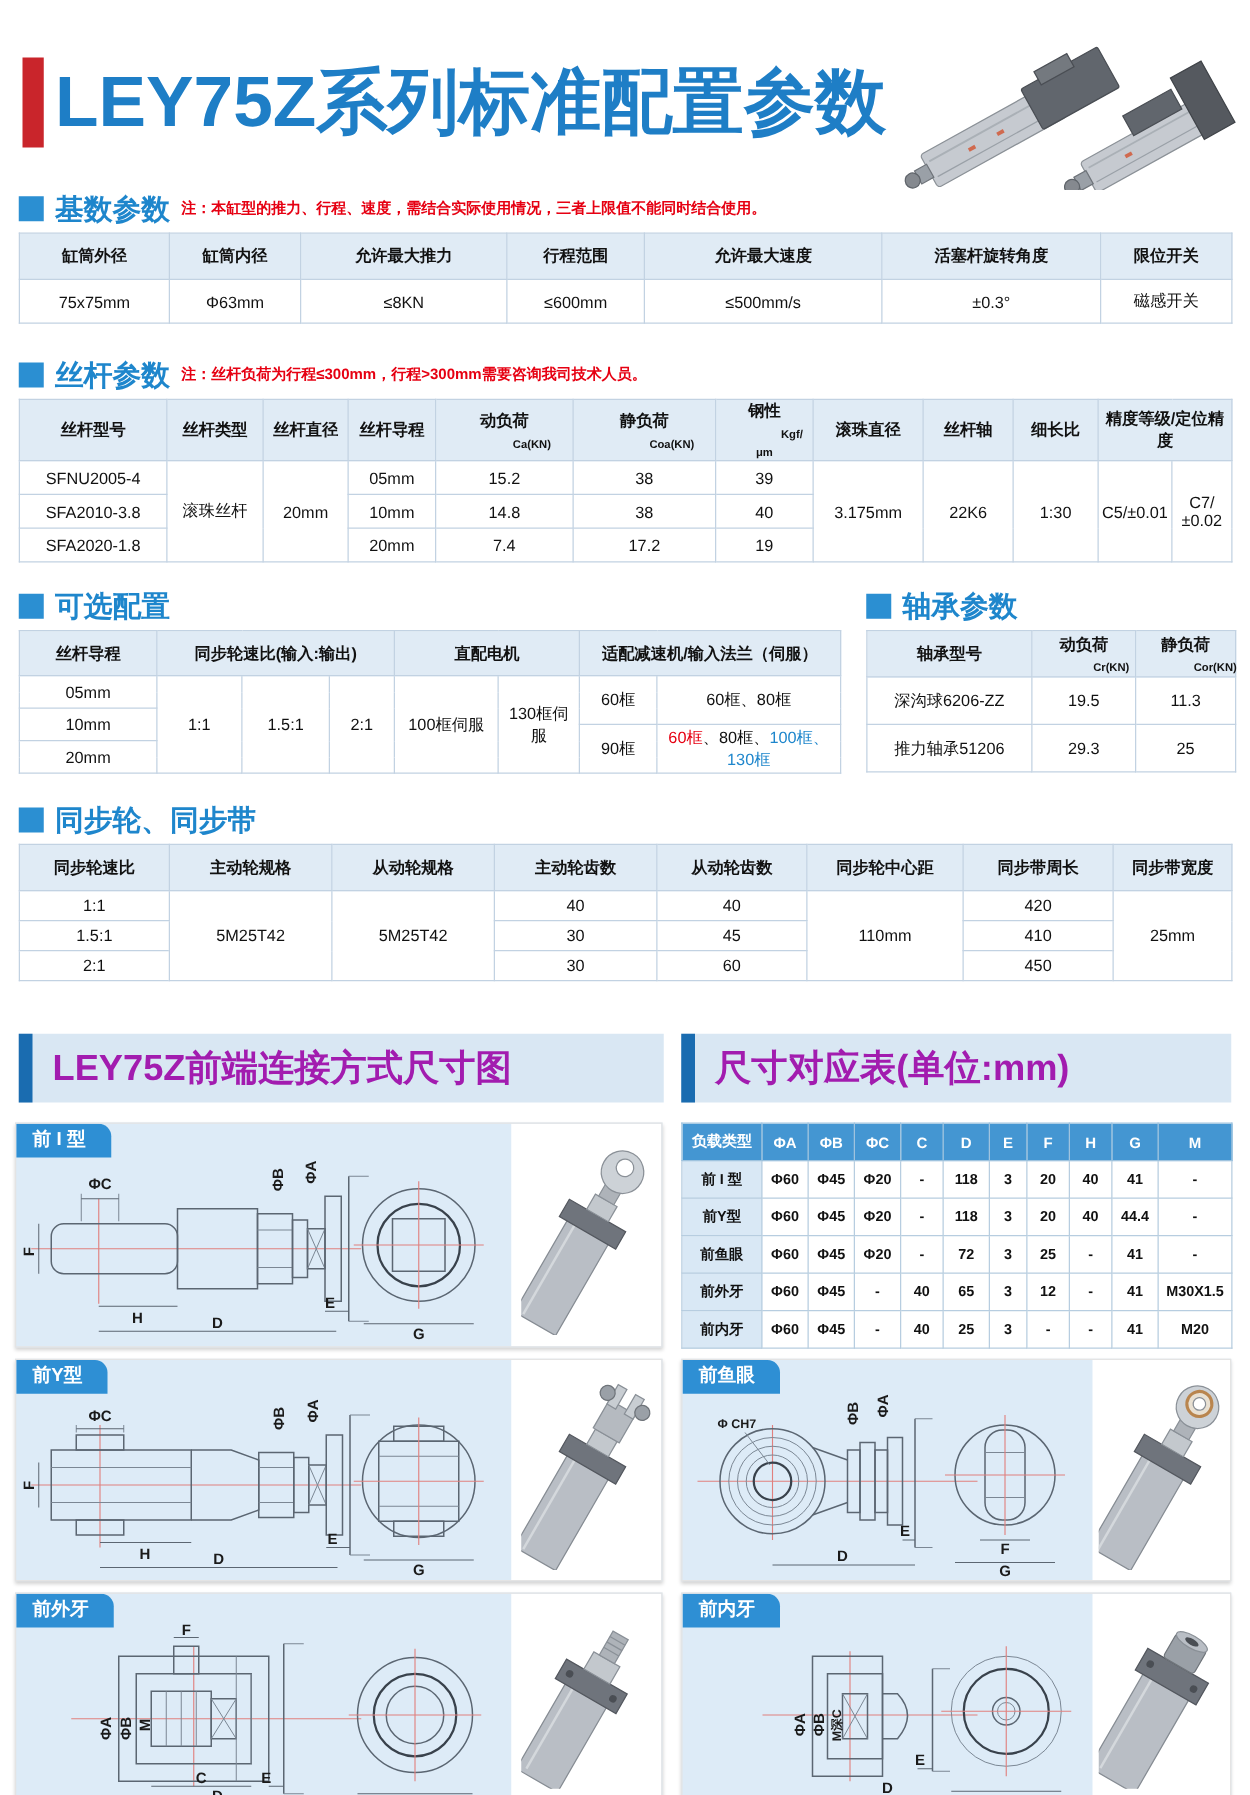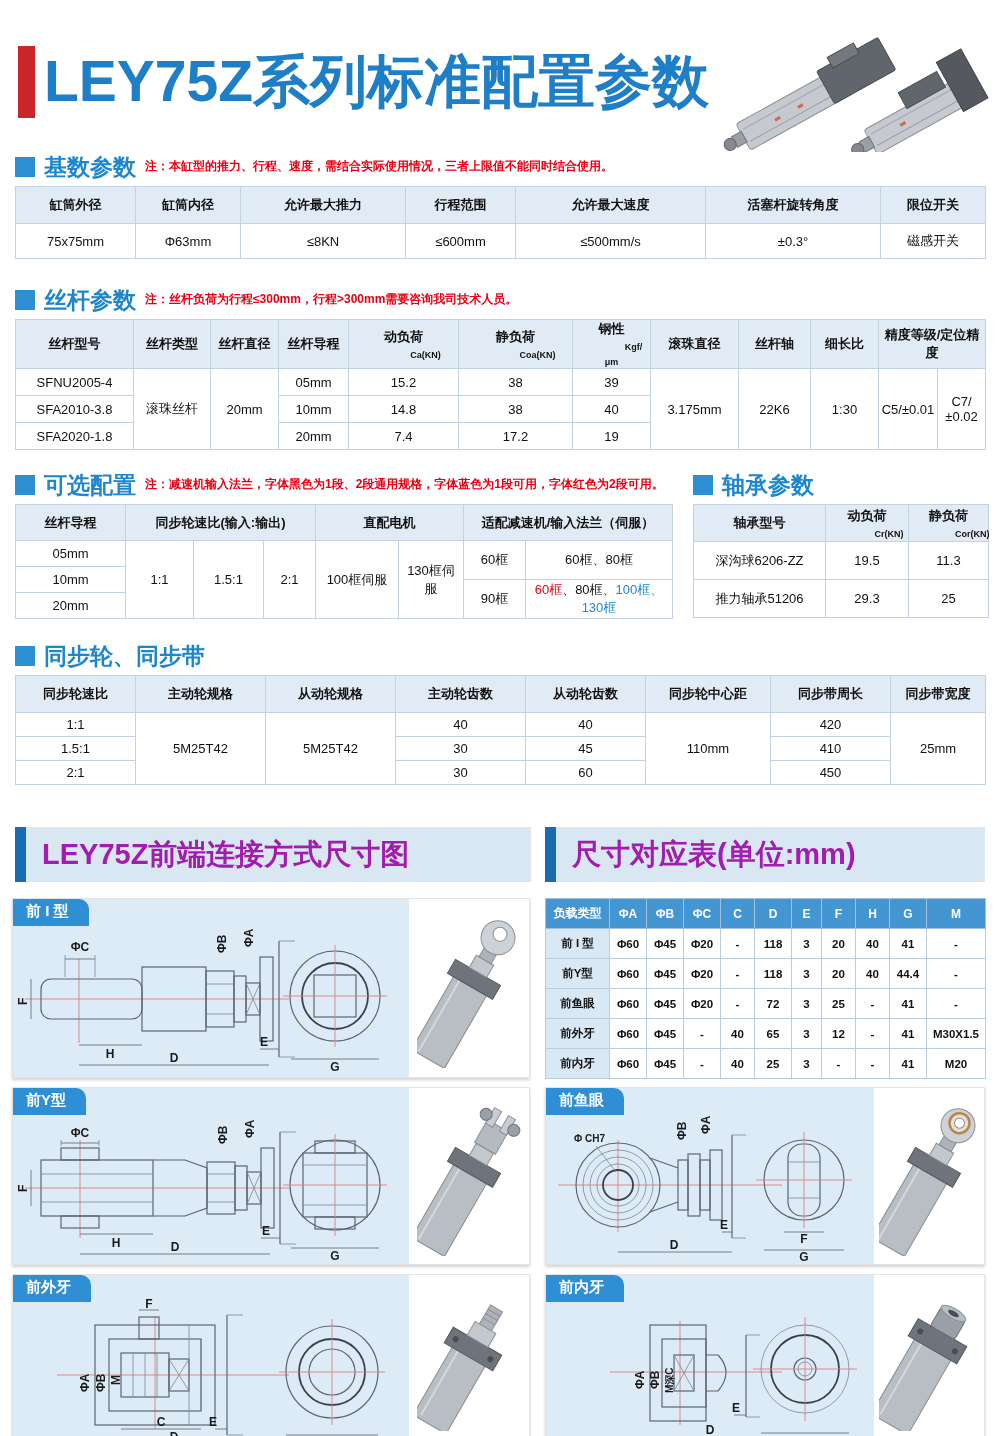--- a/index.html
+++ b/index.html
@@ -204,21 +204,20 @@
       <td>19</td>
     </tr>
   </tbody>
     </table>
 
   <div class="optrow">
     <div class="optcol-l">
       <div class="sec-head" style="margin:0 0 7px 15px">
         <div class="sq"></div>
         <div class="sec-title">可选配置</div>
-        <div class="sec-note">注：减速机输入法兰，字体黑色为1段、2段通用规格，字体蓝色为1段可用，字体红色为2段可用。</div>
       </div>
       <table class="t" id="t-opt">
         <colgroup>
             <col style="width:110px">
             <col style="width:68px">
             <col style="width:70px">
             <col style="width:52px">
             <col style="width:83px">
             <col style="width:65px">
             <col style="width:62px">

